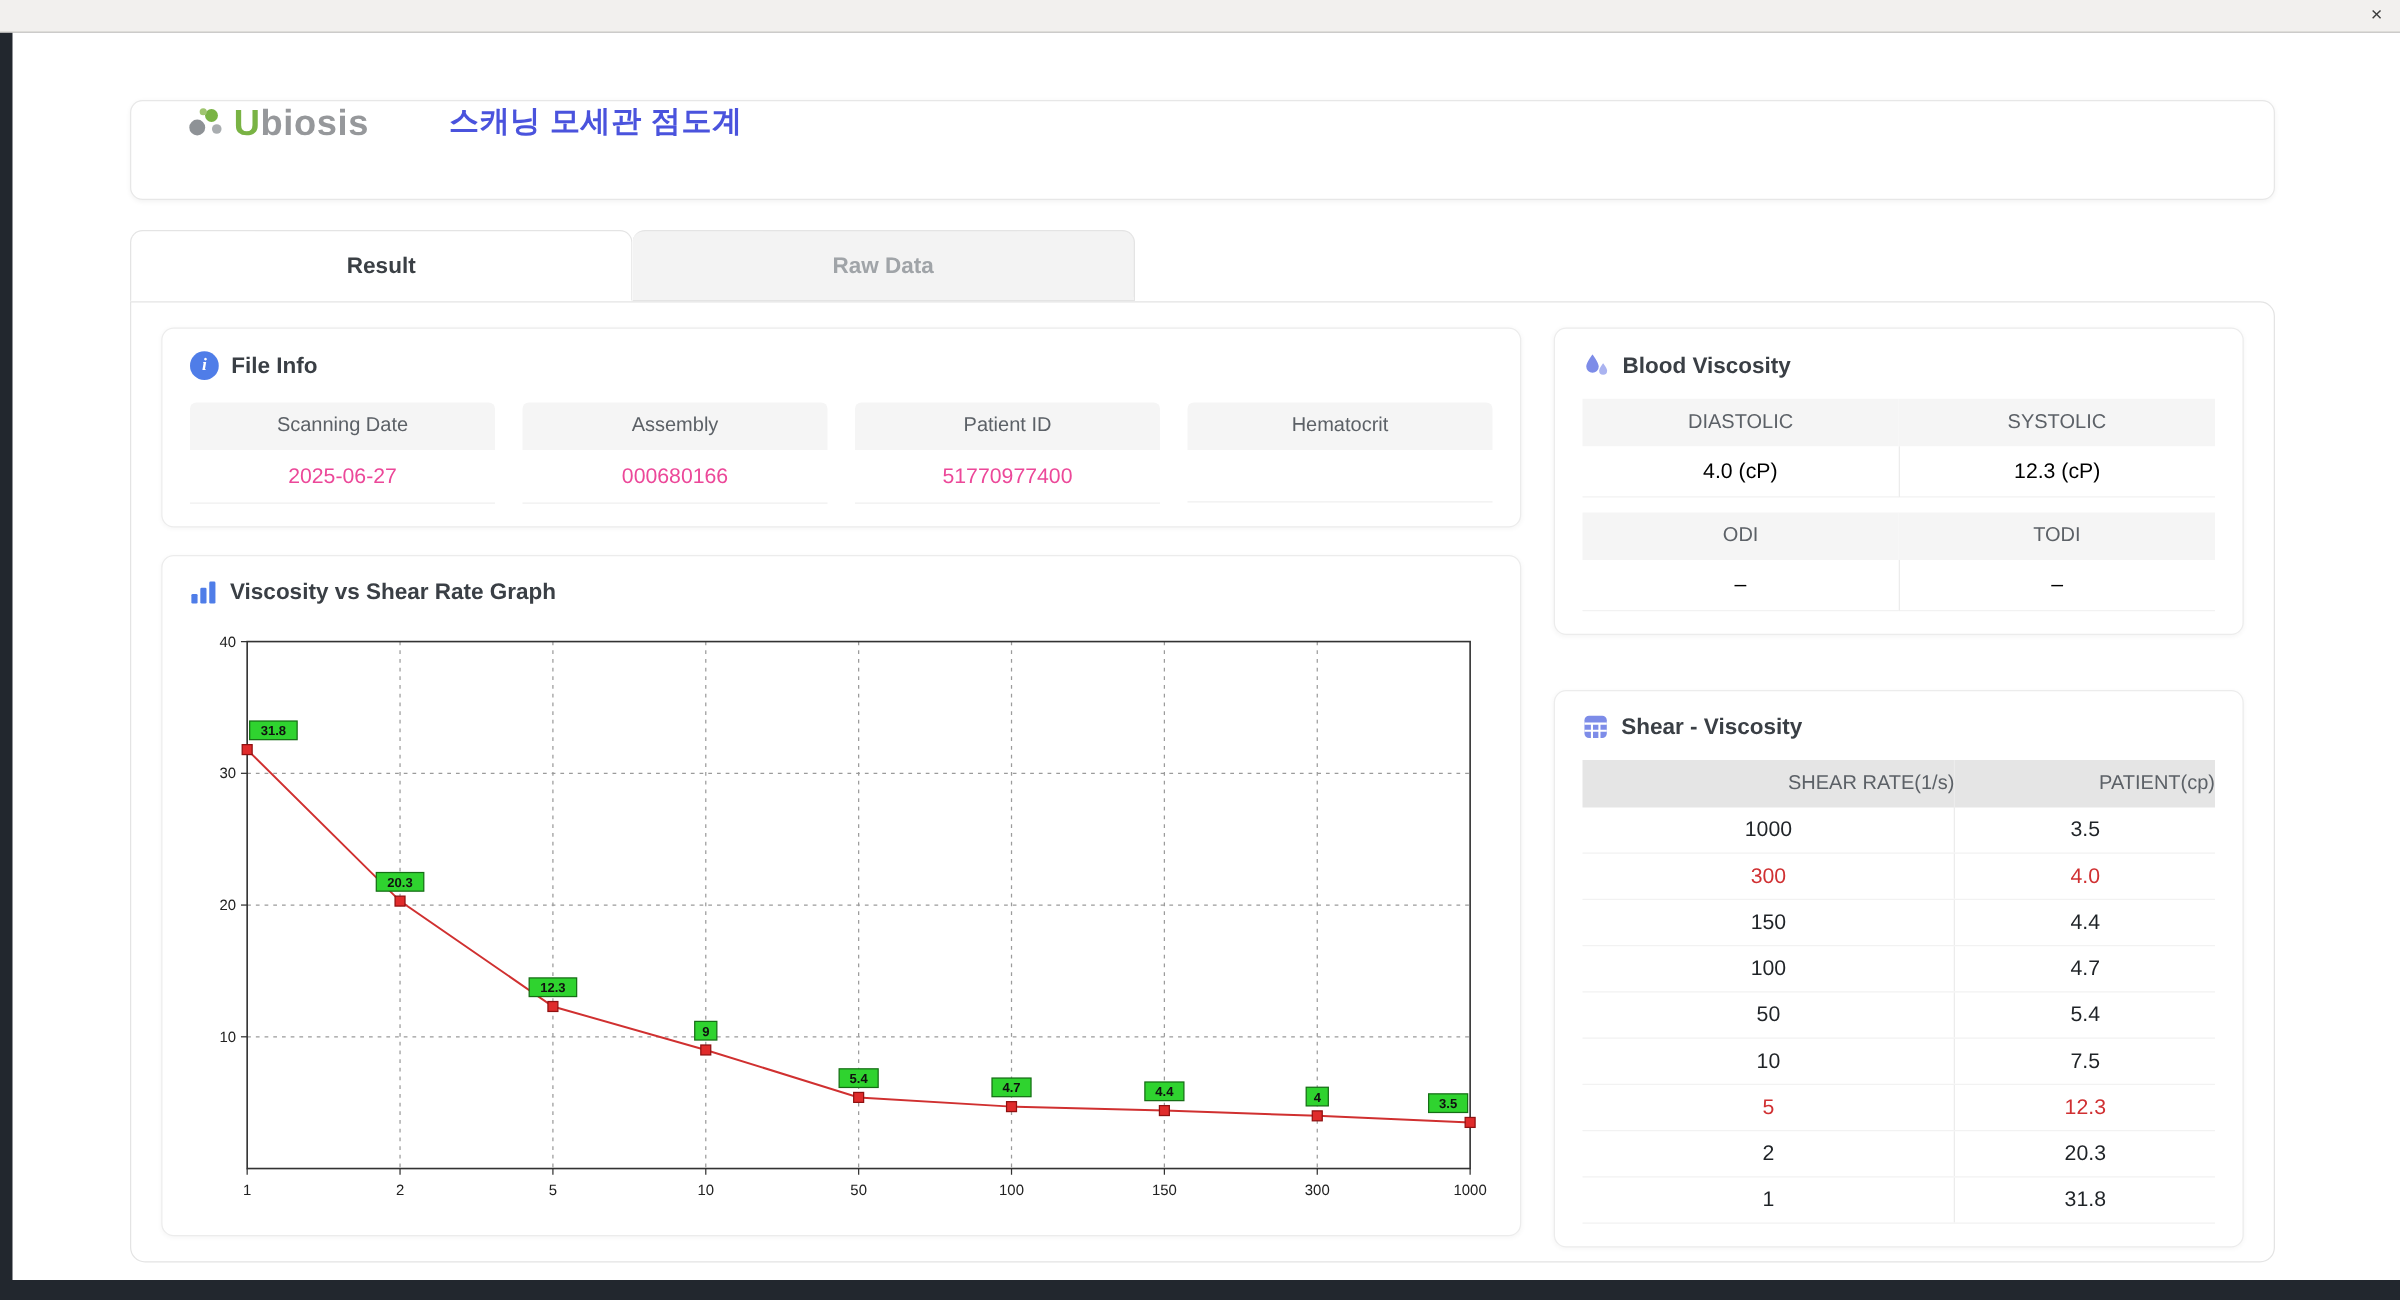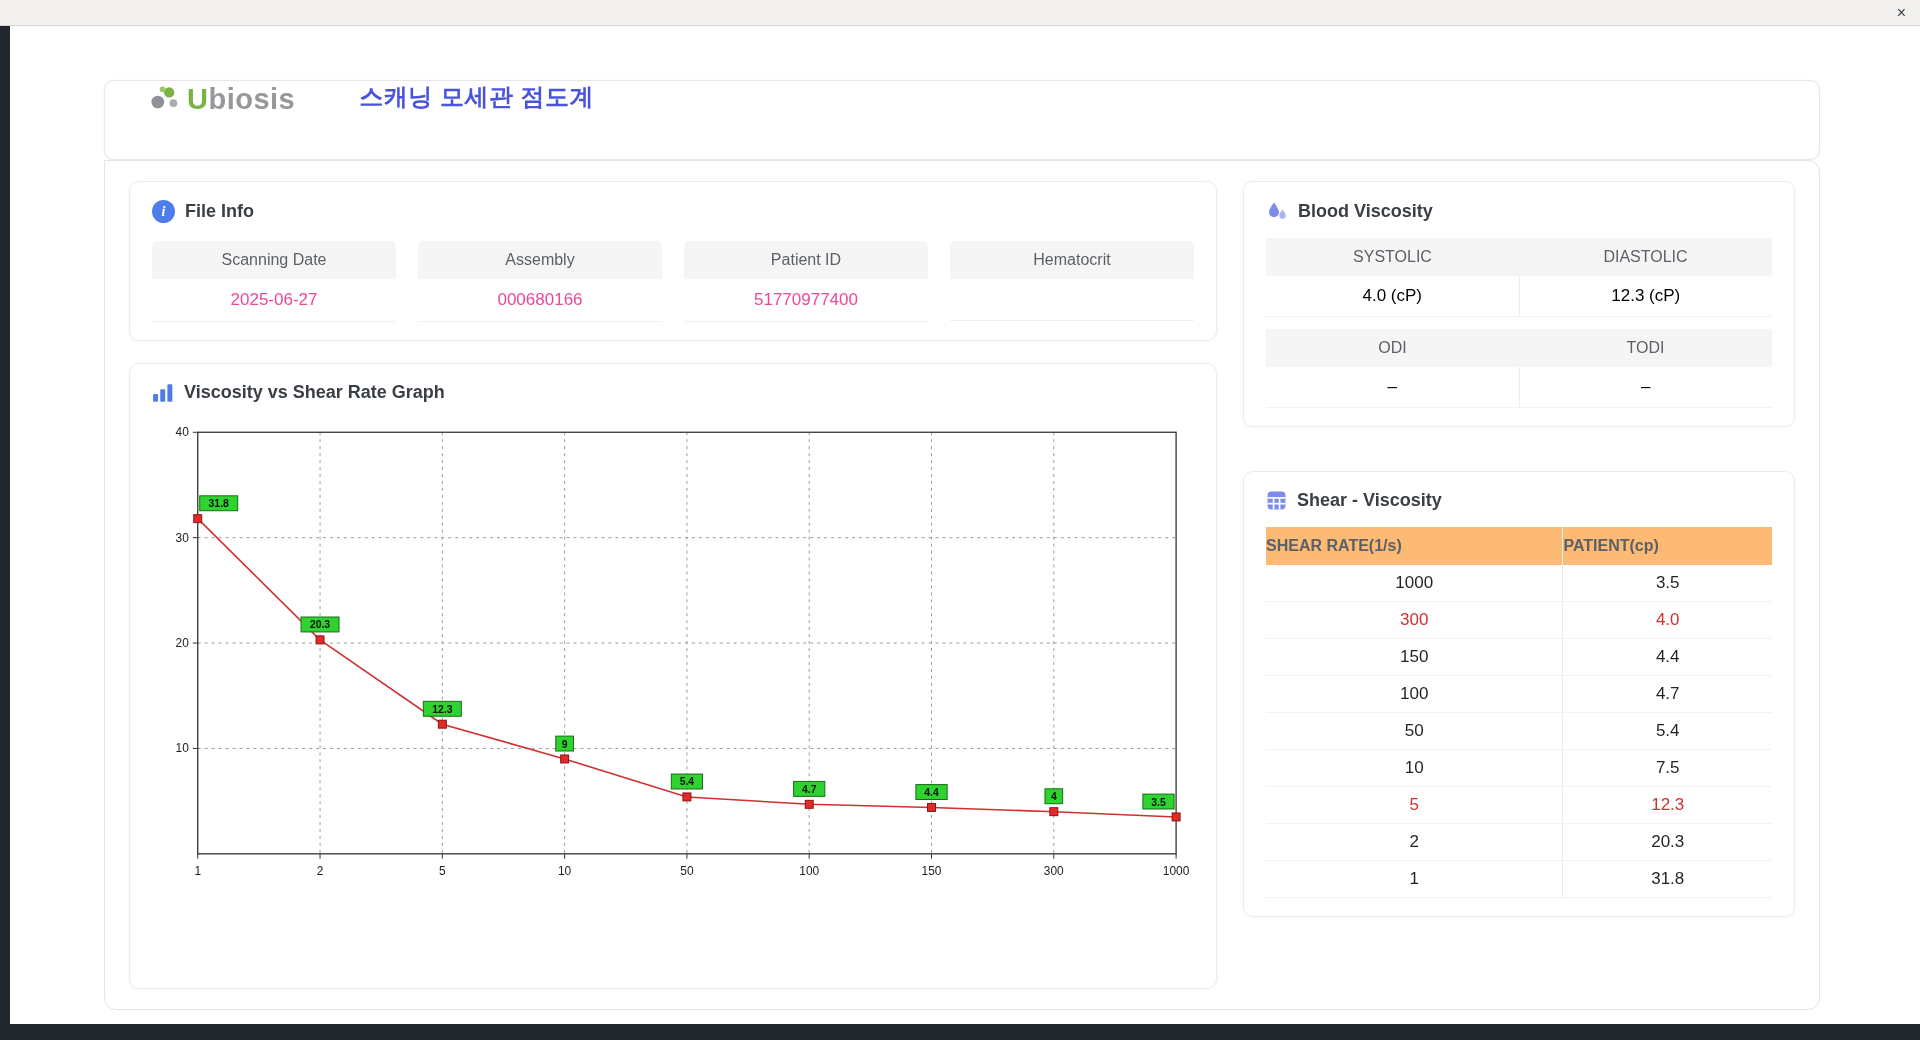--- a/index.html
+++ b/index.html
@@ -42,21 +42,21 @@
 
   .bv-grid{margin-top:16px}
   .bv-row{display:flex}
   .bv-cell{flex:1;text-align:center;padding:10px 0}
   .bv-head .bv-cell{background:#f5f5f5;font-size:16px;color:#5c6167}
   .bv-val .bv-cell{font-size:17px;color:#000000;border-bottom:1px solid #f2f2f2}
   .bv-val .bv-cell + .bv-cell{border-left:1px solid #ececec}
   .bv-gap{height:12px}
 
   .sv-table{width:100%;border-collapse:collapse;margin-top:16px}
-  .sv-table th{background:#fdba74;font-size:16px;font-weight:bold;color:#5c6167;padding:10px 0;text-align:left}
+  .sv-table th{background:#e5e5e5;font-size:16px;font-weight:normal;color:#5c6167;padding:10px 0;text-align:right}
   .sv-table td{font-size:17px;color:#1f2327;text-align:center;padding:8px 0;border-bottom:1px solid #f2f2f2}
   .sv-table td + td, .sv-table th + th{border-left:1px solid #ececec}
   .sv-table tr.hl td{color:#d03032}
 </style>
 </head>
 <body>
 
 <div class="titlebar">
   <span class="close">×</span>
 </div>
@@ -70,20 +70,24 @@
           <circle cx="9" cy="17.5" r="5.3" fill="#8e9296"></circle>
           <circle cx="18.5" cy="9.5" r="4.3" fill="#79b344"></circle>
           <circle cx="22" cy="18.5" r="3.2" fill="#a9adb0"></circle>
           <circle cx="13" cy="7" r="2.4" fill="#9fc56f"></circle>
         </svg>
         <div class="logo-text"><span class="u">U</span><span>biosis</span></div>
       </div>
       <div class="app-title">스캐닝 모세관 점도계</div>
     </div>
 
+    <div class="tabs">
+      <div class="tab active">Result</div>
+      <div class="tab inactive">Raw Data</div>
+    </div>
 
     <div class="panel">
 
       <div class="left-col">
         <section class="card">
           <div class="card-title">
             <span class="round-icon">i</span>
             <span>File Info</span>
           </div>
           <div class="fields" id="file-fields">
@@ -189,22 +193,22 @@
         <section class="card">
           <div class="card-title">
             <svg class="title-icon" width="22" height="22" viewBox="0 0 22 20">
               <path d="M8 1.5C8 1.5 3 7.8 3 11.2a5 5 0 0 0 10 0C13 7.8 8 1.5 8 1.5Z" fill="#7d8ce8"></path>
               <path d="M16.5 8.5c0 0-3.2 4-3.2 6.1a3.2 3.2 0 0 0 6.4 0C19.7 12.5 16.5 8.5 16.5 8.5Z" fill="#aab3f0"></path>
             </svg>
             <span>Blood Viscosity</span>
           </div>
           <div class="bv-grid">
             <div class="bv-row bv-head">
+              <div class="bv-cell">DIASTOLIC</div>
               <div class="bv-cell">SYSTOLIC</div>
-              <div class="bv-cell">DIASTOLIC</div>
             </div>
             <div class="bv-row bv-val">
               <div class="bv-cell">4.0 (cP)</div>
               <div class="bv-cell">12.3 (cP)</div>
             </div>
             <div class="bv-gap"></div>
             <div class="bv-row bv-head">
               <div class="bv-cell">ODI</div>
               <div class="bv-cell">TODI</div>
             </div>

